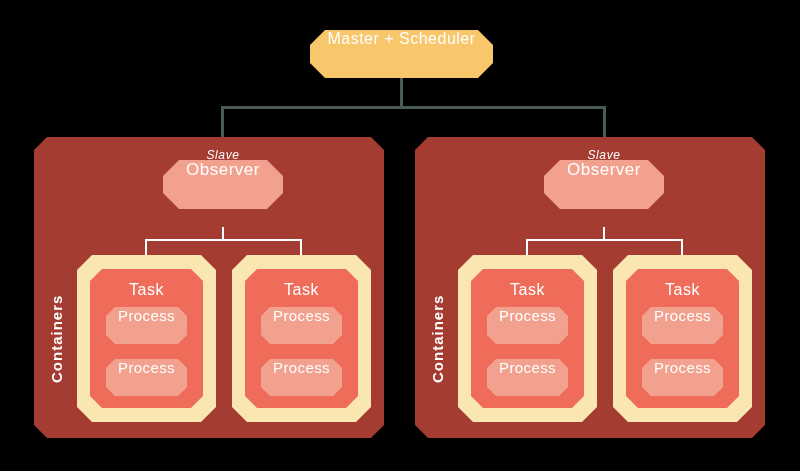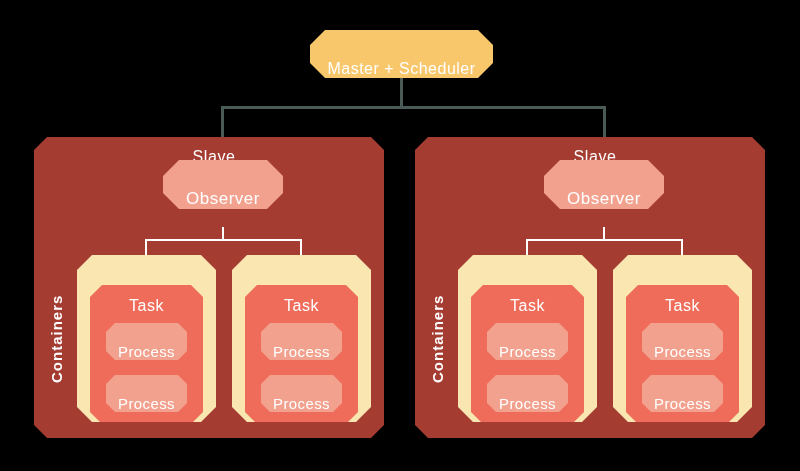--- a/index.html
+++ b/index.html
@@ -19,34 +19,34 @@
     position:relative;width:800px;height:471px;background:var(--background);
     font-family:"Liberation Sans", sans-serif;color:var(--text);overflow:hidden;
   }
   .chamfer{
     clip-path:polygon(var(--c) 0, calc(100% - var(--c)) 0, 100% var(--c),
       100% calc(100% - var(--c)), calc(100% - var(--c)) 100%, var(--c) 100%,
       0 calc(100% - var(--c)), 0 var(--c));
   }
   .gline{position:absolute;background:var(--connector-gray);}
   .wline{position:absolute;background:var(--connector-white);}
-  .node{display:flex;align-items:flex-end;justify-content:center;letter-spacing:.5px;}
+  .node{display:flex;align-items:flex-start;justify-content:center;letter-spacing:.5px;}
   .master{
     position:absolute;left:310px;top:30px;width:183px;height:48px;--c:15px;
     background:var(--master-bg);font-size:16px;
   }
   .slave{
     position:absolute;top:137px;width:350px;height:301px;--c:13px;
     background:var(--slave-bg);
   }
   .slave-left{left:34px;}
   .slave-right{left:415px;}
   .slave-label{
-    position:absolute;top:11px;left:180px;transform:translateX(-50%);
-    font-size:16px;letter-spacing:.6px;white-space:nowrap;
+    position:absolute;top:11px;left:189px;transform:translateX(-50%);
+    font-size:12px;letter-spacing:.6px;white-space:nowrap;font-style:italic;
   }
   .observer{
     position:absolute;left:129px;top:23px;width:120px;height:49px;--c:16px;
     background:var(--observer-bg);font-size:17px;
   }
   .obs-stem{left:188px;top:90px;width:2px;height:13px;}
   .obs-h{left:111px;top:102px;width:157px;height:2px;}
   .obs-d1{left:111px;top:102px;width:2px;height:17px;}
   .obs-d2{left:266px;top:102px;width:2px;height:17px;}
   .containers-label{
@@ -55,21 +55,21 @@
     writing-mode:vertical-rl;transform:rotate(180deg);
     font-size:15px;font-weight:bold;letter-spacing:1px;white-space:nowrap;
   }
   .container-box{
     position:absolute;top:118px;width:139px;height:167px;--c:15px;
     background:var(--container-bg);
   }
   .c1{left:43px;}
   .c2{left:198px;}
   .task{
-    position:absolute;left:13px;top:30px;width:113px;height:139px;--c:12px;
+    position:absolute;left:13px;top:14px;width:113px;height:139px;--c:12px;
     background:var(--task-bg);
   }
   .task-label{
     position:absolute;top:12px;left:0;width:100%;text-align:center;
     font-size:16px;letter-spacing:.5px;
   }
   .process{
     position:absolute;left:16px;width:81px;height:37px;--c:9px;
     background:var(--process-bg);font-size:15px;letter-spacing:.4px;
   }

